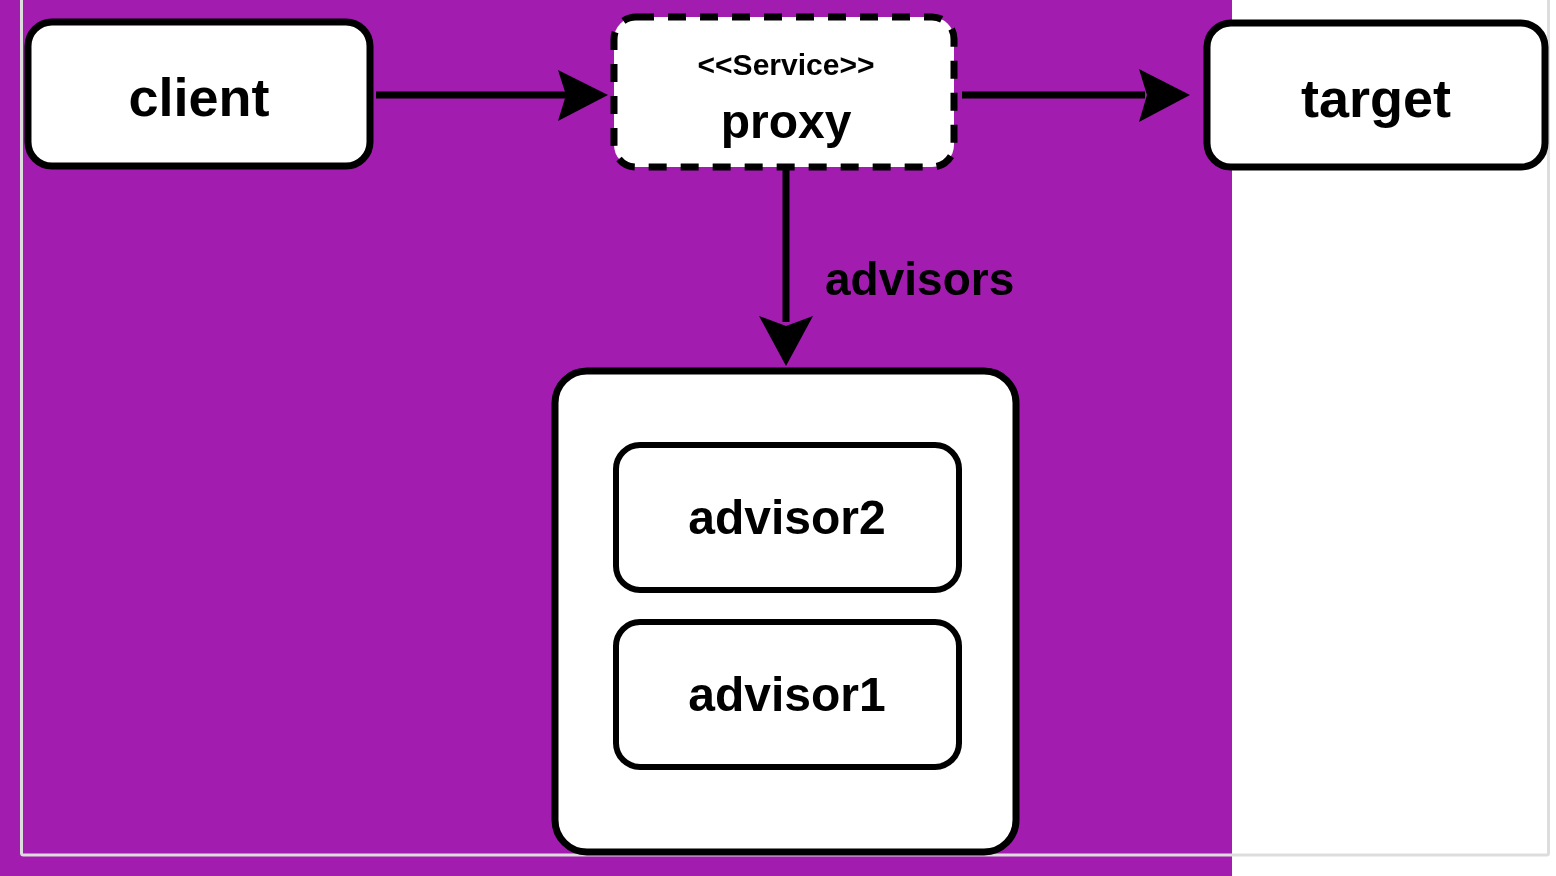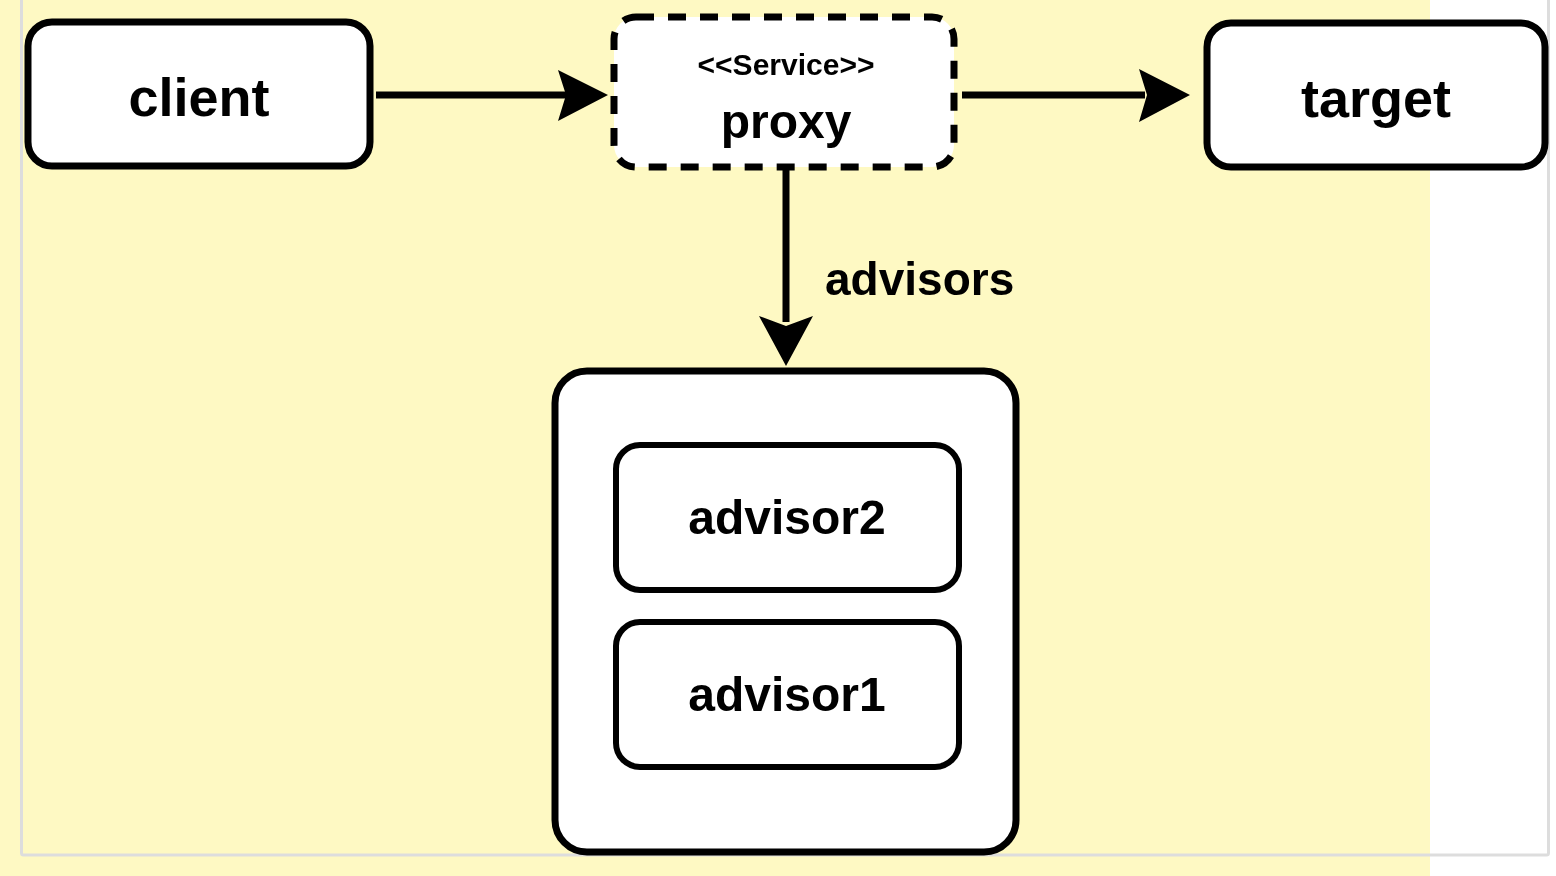--- a/index.html
+++ b/index.html
@@ -8,23 +8,23 @@
     background: #ffffff;
   }
   body {
     width: 1556px;
     height: 876px;
     font-family: "Liberation Sans", sans-serif;
     overflow: hidden;
   }
   #diagram-root {
     position: relative;
-    width: 1430px;
+    width: 1232px;
     height: 876px;
-    background: #fef9c3;
+    background: #a21caf;
   }
   #diagram-canvas {
     position: absolute;
     left: 0;
     top: 0;
     width: 1556px;
     height: 876px;
     display: block;
   }
   .node-label {

